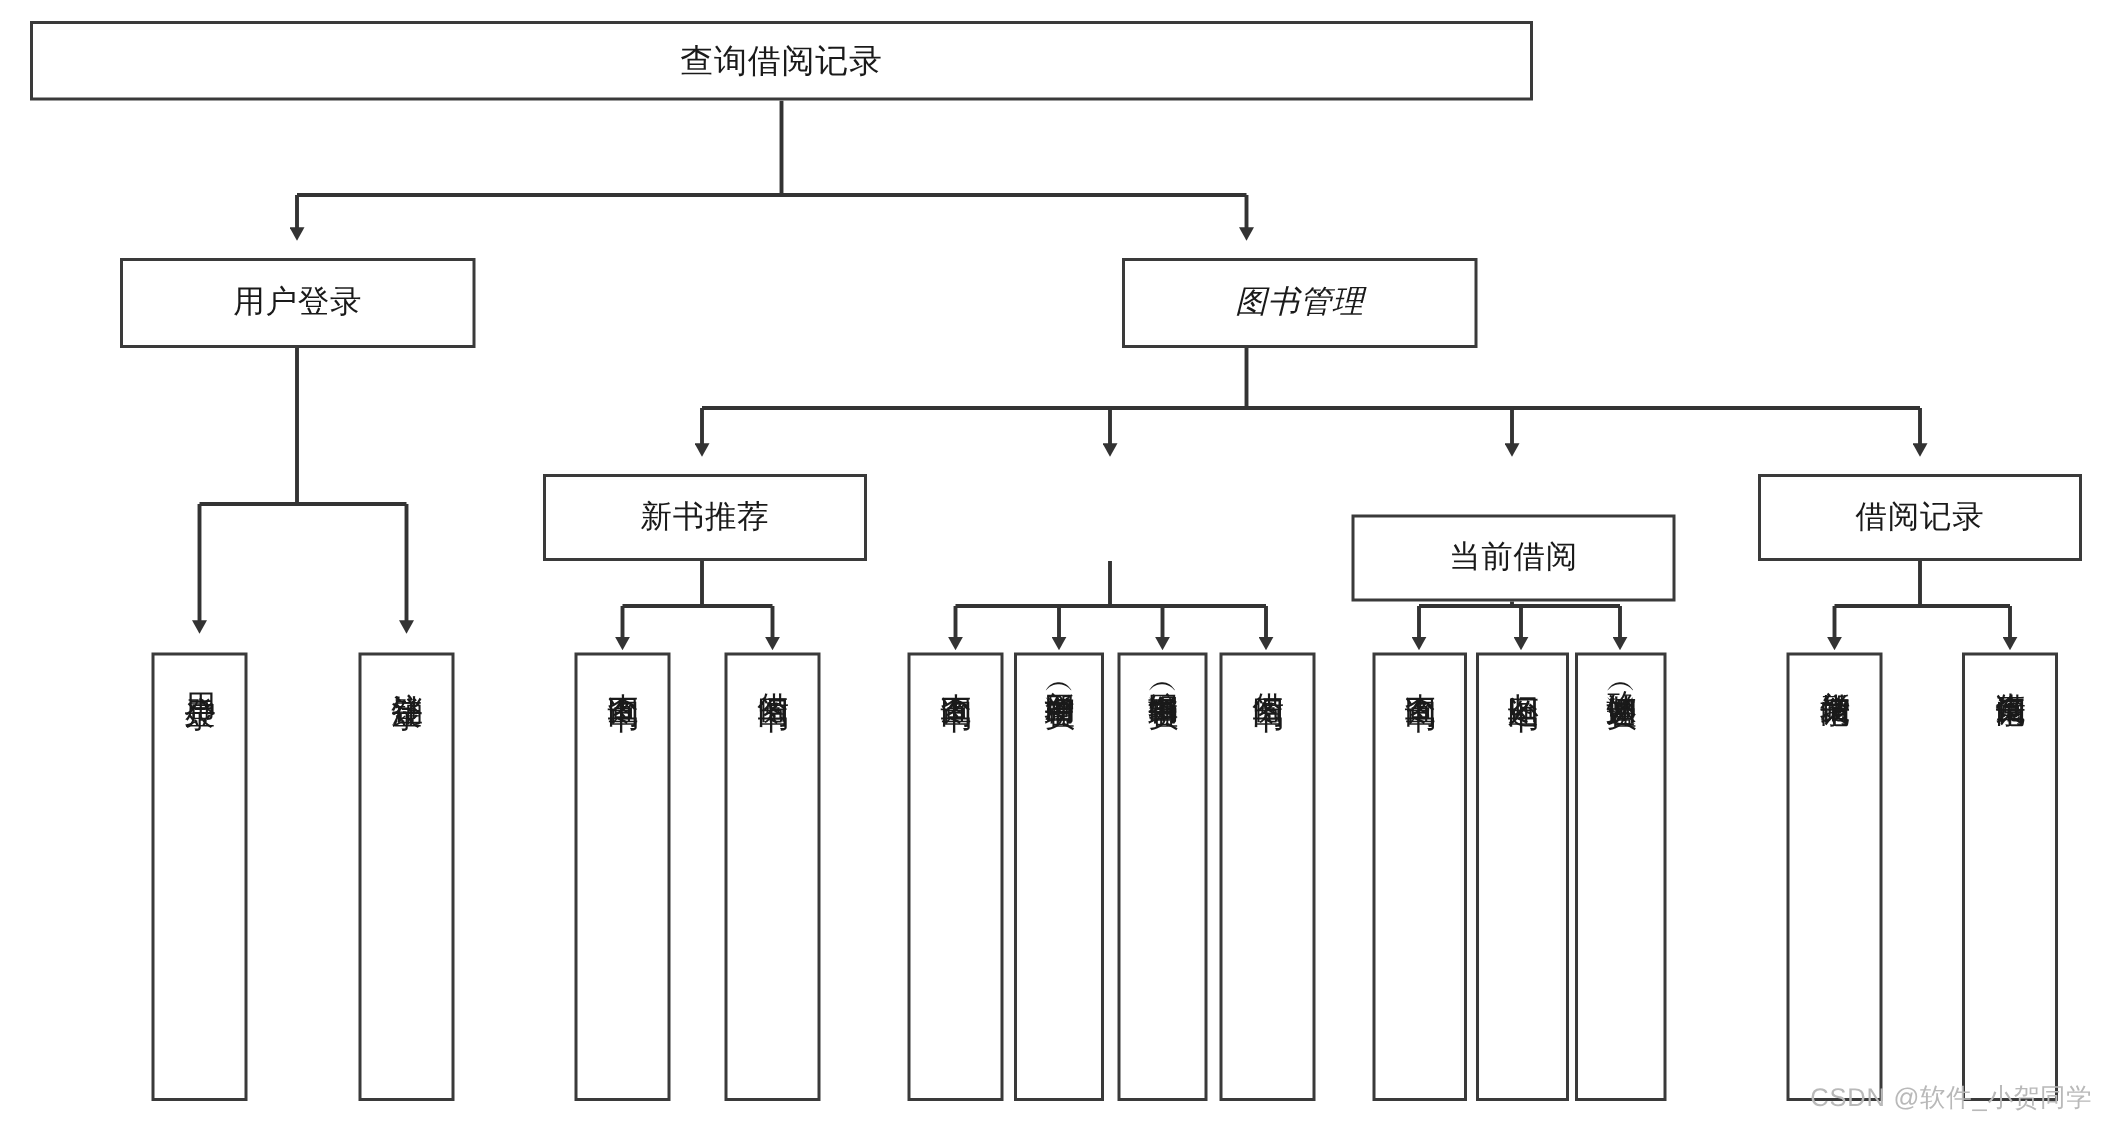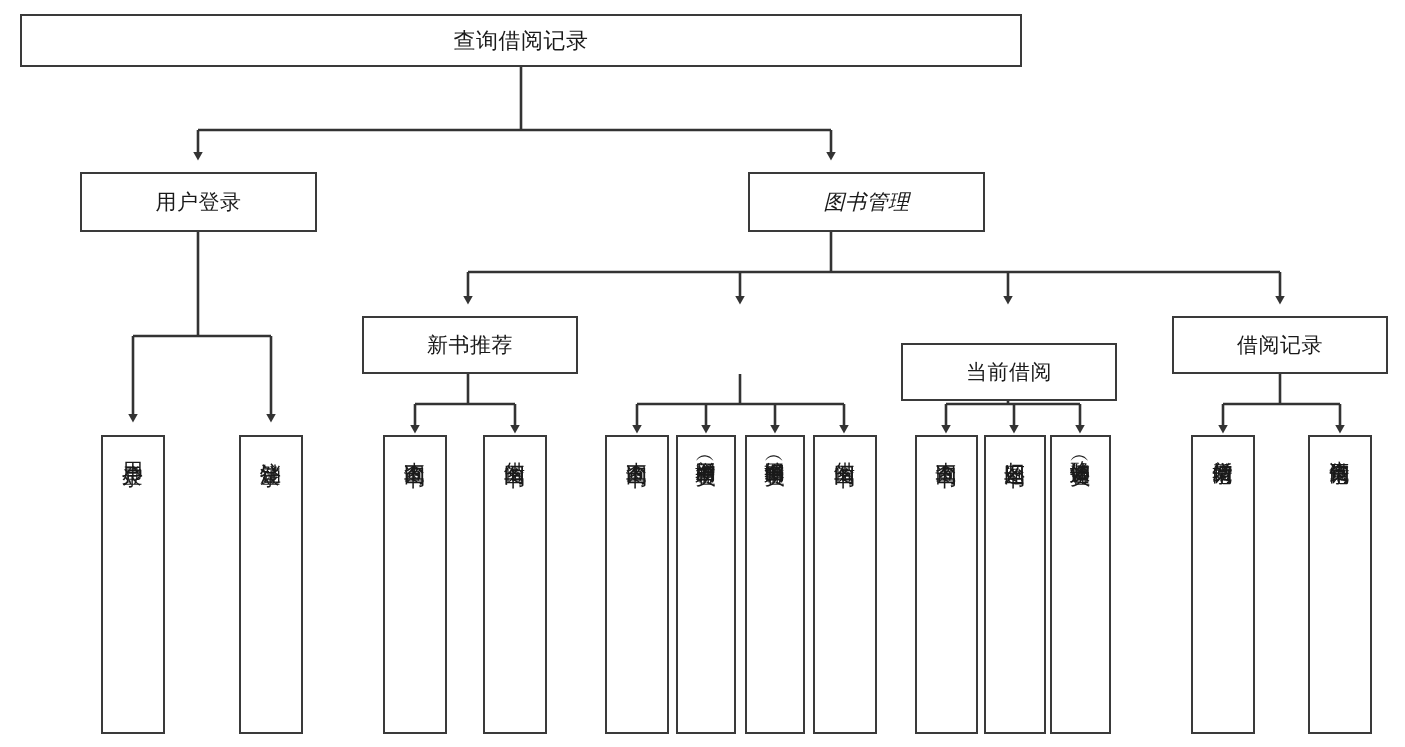--- a/index.html
+++ b/index.html
@@ -192,14 +192,15 @@
     <span class="node-label">确认归还（管理员）</span>
   </div>
 
   <div class="node vert tall-text" style="left:1191px; top:435px; width:64px; height:299px;">
     <span class="node-label">新增借阅记录</span>
   </div>
   <div class="node vert tall-text" style="left:1308px; top:435px; width:64px; height:299px;">
     <span class="node-label">查询借阅记录</span>
   </div>
 
+  <div id="watermark">CSDN @软件_小贺同学</div>
 
 </div>
 
 </body></html>

